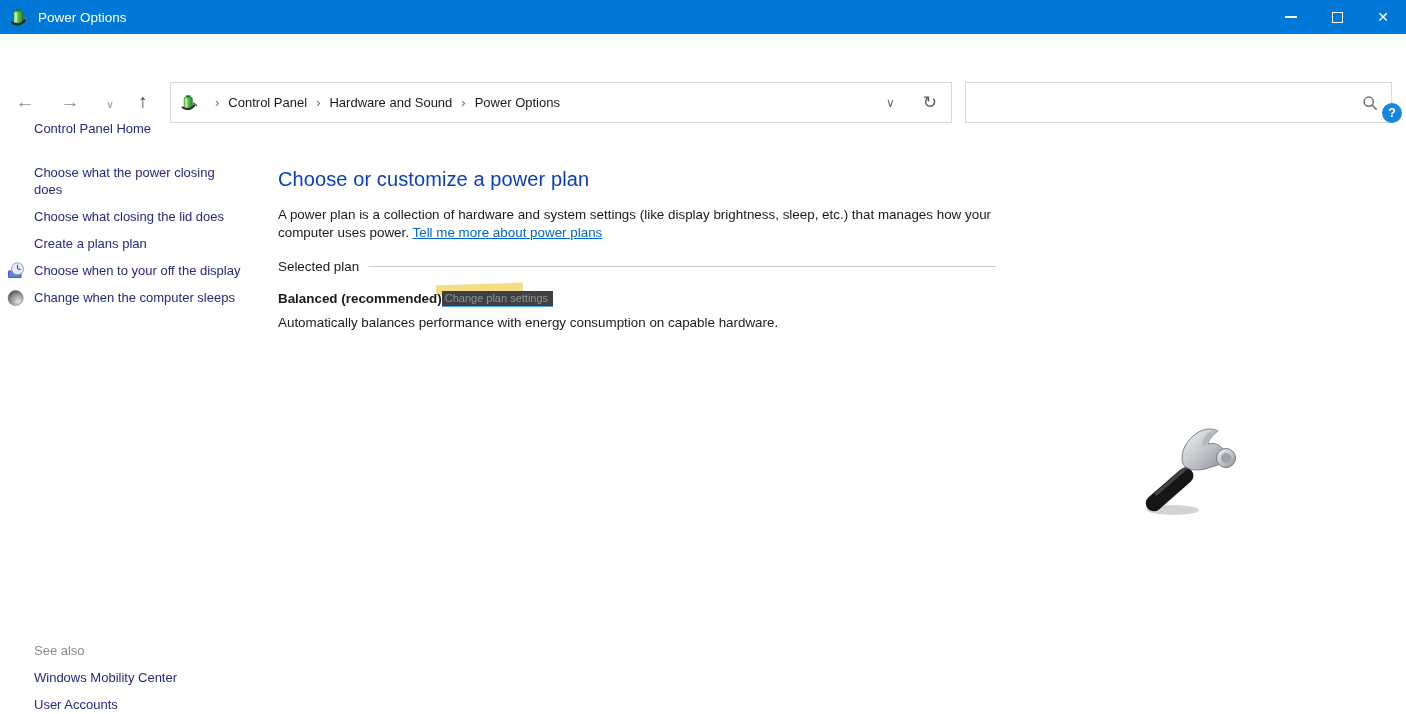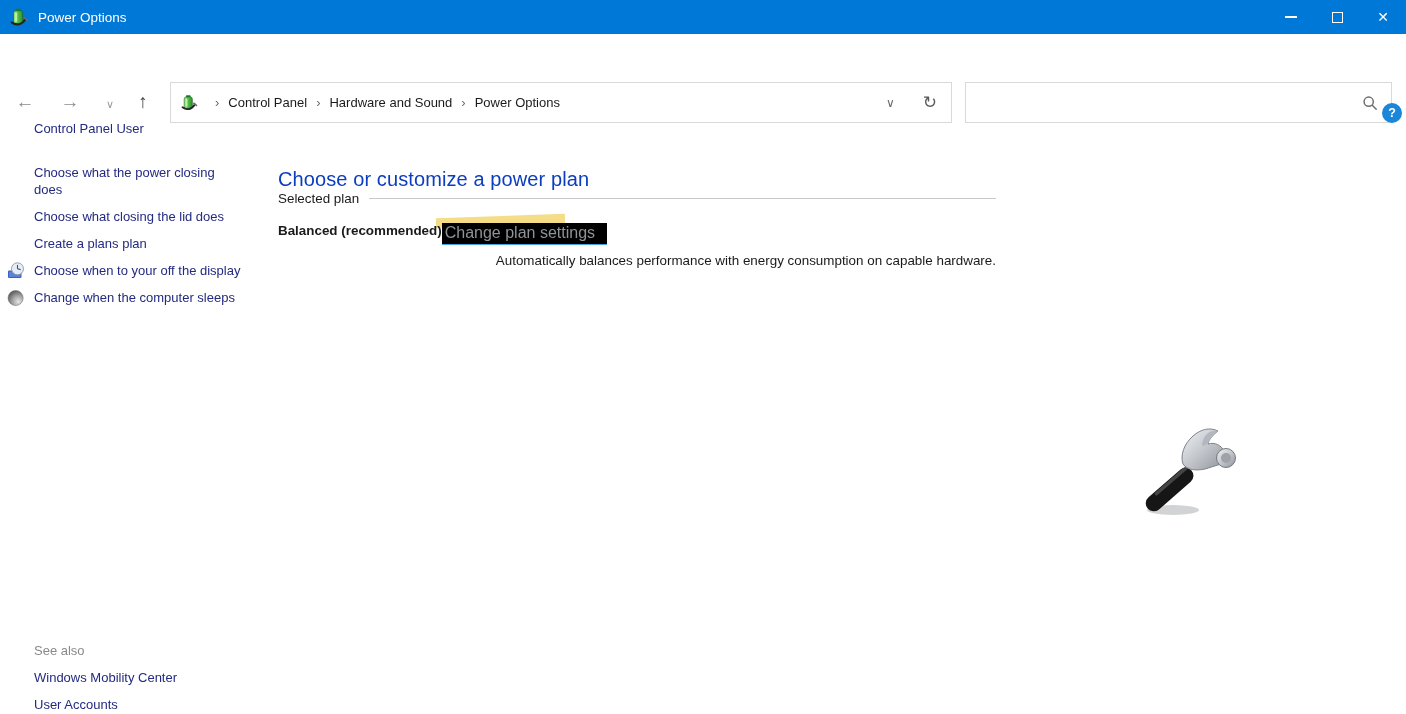--- a/index.html
+++ b/index.html
@@ -60,35 +60,35 @@
   .side-task { margin-bottom:10px; }
   .side-ico { position:absolute; left:-27px; top:0px; width:18px; height:18px; }
   .see-also { position:absolute; left:34px; top:643px; }
   .see-also .muted { color:#8a8a8a; margin-bottom:11px; }
   .see-also .side-link { margin-bottom:10px; }
   
   .main { position:absolute; left:278px; top:120px; width:718px; }
   .main h1 { font-size:20px; font-weight:400; color:#0b3dbe; letter-spacing:0.1px;margin-top:48px; }
   .intro { margin-top:15px; line-height:17.5px; font-size:13.4px; }
   a.blue-link { color:#0066cc; text-decoration:underline; cursor:pointer; }
-  .section-row { display:flex; align-items:center; }
+  .section-row { margin-top:18px; display:flex; align-items:center; }
   .section-label { font-size:13.4px; color:#1a1a1a; white-space:nowrap; }
   .section-rule { flex:1; height:1px; background:#c9c9c9; margin-left:10px; }
   .plan-row { margin-top:17px; display:flex; align-items:flex-start; padding-right:21px; }
   .plan-name { font-weight:bold; font-size:13.4px; }
   .hl-link {
-    position:relative; display:inline-block; background:#000000; padding:1px 12px 2px 3px;
-    color:#8e9397; font-size:16px; text-decoration:none;
+    position:relative; display:inline-block; background:#404040; padding:1px 5px 2px 3px;
+    color:#8e9397; font-size:11px; text-decoration:none;
     border-bottom:1.5px solid #45a7e2; cursor:pointer;
   }
   .hl-link::before {
     content:""; position:absolute; left:-6px; top:-7px; width:78%; height:10px;
     background:#f4dd86; transform:rotate(-2deg); z-index:-1;
   }
-  .plan-desc { margin-top:7px; font-size:13.4px; line-height:17px;text-align:right; }
+  .plan-desc { margin-top:7px; font-size:13.4px; line-height:17px; }
   
   .hammer { position:absolute; left:1143px; top:424px; width:100px; height:94px; }
 </style>
 </head>
 <body>
 
 <div class="titlebar">
   <svg class="app-icon" viewBox="0 0 18 18">
     <defs>
       <linearGradient id="batt1" x1="0" y1="0" x2="1" y2="0">
@@ -156,21 +156,21 @@
       <line x1="10.3" y1="10.3" x2="14.2" y2="14.2" stroke="#6f6f6f" stroke-width="1.5" stroke-linecap="round"></line>
     </svg>
   </div>
 </div>
 
 <div class="help-btn">
   <span>?</span>
 </div>
 
 <div class="sidebar">
-  <div class="side-link side-home">Control Panel User</div>
+  <div class="side-link side-home">Control Panel Home</div>
   <div class="side-link side-task">Choose what the power closing does</div>
   <div class="side-link side-task">Choose what closing the lid does</div>
   <div class="side-link side-task">Create a plans plan</div>
   <div class="side-link side-task">
     <svg class="side-ico" viewBox="0 0 18 18">
       <rect x="1" y="8.5" width="13.5" height="7.5" rx="1" fill="#3a62c2"></rect>
       <rect x="2" y="9.5" width="11.5" height="5.5" rx="0.5" fill="#5b82d8"></rect>
       <circle cx="10.5" cy="6.8" r="6" fill="#e7edf5" stroke="#8a97a8" stroke-width="0.9"></circle>
       <line x1="10.5" y1="6.8" x2="10.5" y2="2.9" stroke="#37507a" stroke-width="1.1"></line>
       <line x1="10.5" y1="6.8" x2="13.6" y2="7.6" stroke="#37507a" stroke-width="1.1"></line>
@@ -193,20 +193,21 @@
 </div>
 
 <div class="see-also">
   <div class="muted">See also</div>
   <div class="side-link">Windows Mobility Center</div>
   <div class="side-link">User Accounts</div>
 </div>
 
 <div class="main">
   <h1>Choose or customize a power plan</h1>
+  <p class="intro"><span>A power plan is a collection of hardware and system settings (like display brightness, sleep, etc.) that manages how your computer uses power.</span> <a class="blue-link">Tell me more about power plans</a></p>
 
   <div class="section-row">
     <span class="section-label">Selected plan</span>
     <span class="section-rule"></span>
   </div>
 
   <div class="plan-row">
     <span class="plan-name">Balanced (recommended)</span>
     <a class="hl-link">Change plan settings</a>
   </div>

